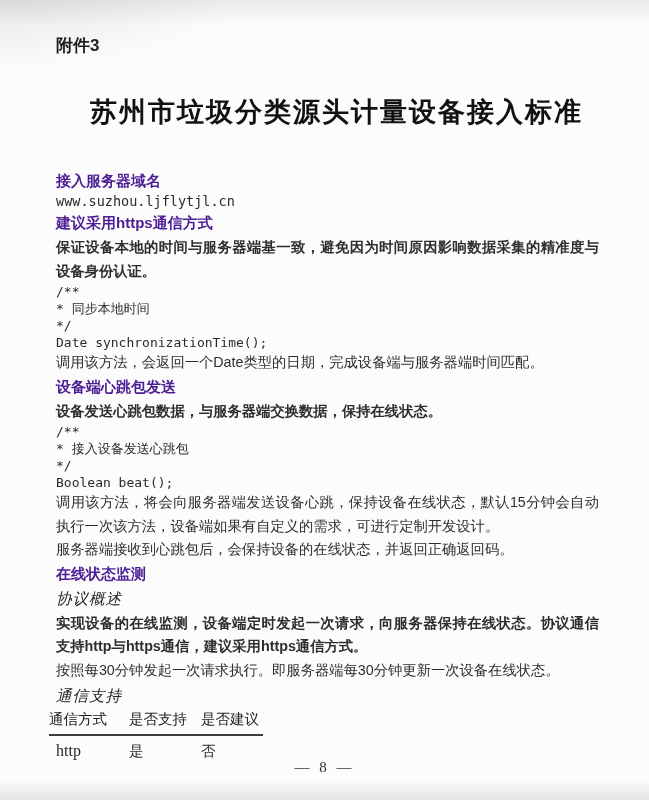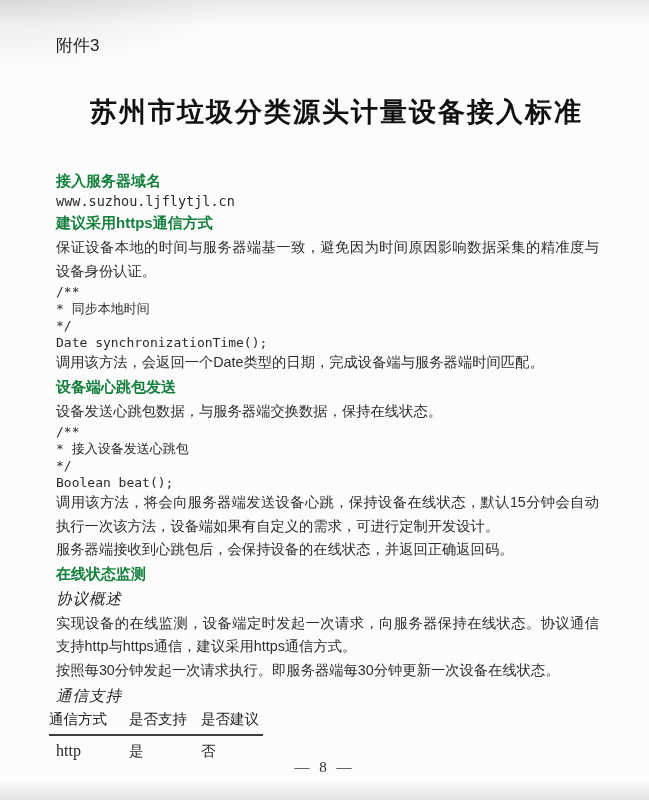--- a/index.html
+++ b/index.html
@@ -18,30 +18,30 @@
     position:absolute; top:0; left:0; width:240px; height:70px;
     background:radial-gradient(ellipse at top left, rgba(0,0,0,0.08), rgba(0,0,0,0) 70%);
     pointer-events:none;
   }
   .edge-bottom {
     position:absolute; bottom:0; left:0; right:0; height:17px;
     background:linear-gradient(to bottom, rgba(0,0,0,0.02), #e5e5e5);
     pointer-events:none;
   }
   .doc { position:absolute; top:0; left:0; right:0; padding:36px 50px 0 56px; }
-  .attachment { font-size:17px; font-weight:normal; color:#1e1e1e; line-height:20px; }
+  .attachment { font-size:17px; font-weight:bold; color:#1e1e1e; line-height:20px; }
   .title {
     margin:40px 0 0 18px; text-align:center;
     font-family:"Liberation Serif", serif; font-weight:bold;
     font-size:27px; line-height:32px; letter-spacing:2px; color:#111;
   }
   .content { margin-top:42px; }
-  .h  { font-size:15px; font-weight:bold; color:#15803d; line-height:22px; margin-top:1px; }
+  .h  { font-size:15px; font-weight:bold; color:#4c1d95; line-height:22px; margin-top:1px; }
   .p  { font-size:14.3px; line-height:23.5px; color:#2e2e2e; margin:0; text-align:justify; }
-  .p.mt { margin-top:2px; }
+  .p.mt { margin-top:2px;font-weight:bold; }
   .code { font-family:"DejaVu Sans Mono", monospace; font-size:13px; line-height:17px; color:#2b2b2b; white-space:pre; }
   .code.www { font-size:13.5px; line-height:19px; }
   .ih {
     font-family:"Liberation Serif", serif; font-style:italic;
     font-size:15.5px; line-height:23px; margin-top:2px; color:#262626; letter-spacing:1px;
   }
   table.comm { border-collapse:collapse; margin:3px 0 0 -7px; }
   .comm th {
     font-weight:normal; font-size:14.5px; text-align:left; color:#222;
     padding:0 0 5px 0; border-bottom:2px solid #3d3d3d;

